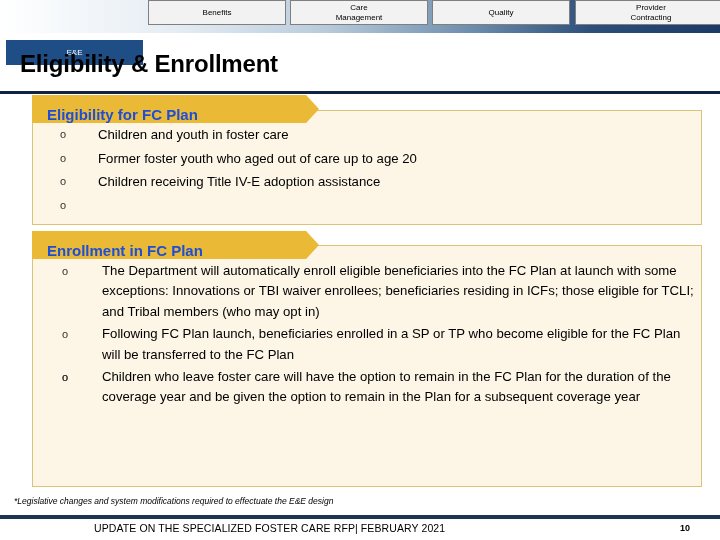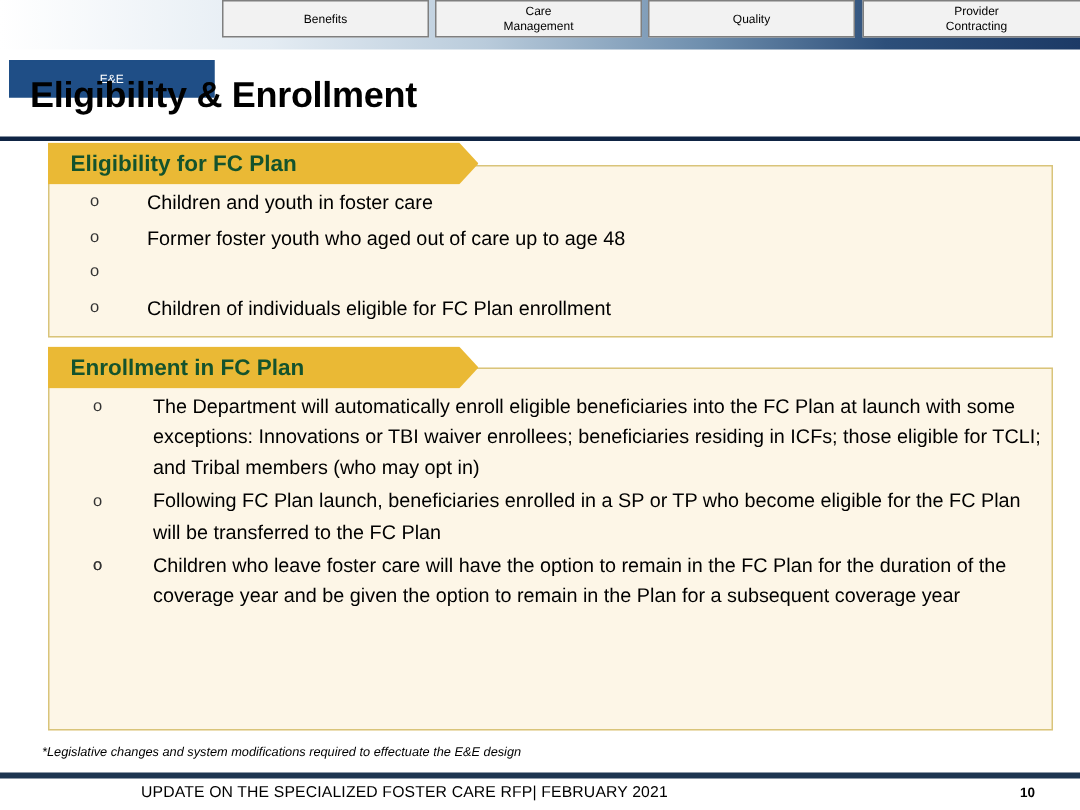--- a/index.html
+++ b/index.html
@@ -38,39 +38,39 @@
       position: absolute; left: 32px; width: 670px;
       background: #fdf6e7; border: 1px solid #d9c47a; box-sizing: border-box;
     }
     .box1 { top: 110px; height: 115px; }
     .box2 { top: 245px; height: 242px; }
 
     .banner {
       position: absolute; left: 32px; height: 28px; width: 287px;
       background: #eab935;
       clip-path: polygon(0 0, 95.5% 0, 100% 50%, 95.5% 100%, 0 100%);
-      color: #14532d; font-weight: bold; font-size: 15px;
-      display: flex; align-items: center; padding-left: 15px; box-sizing: border-box;
+      color: #1d4ed8; font-weight: bold; font-size: 15px;
+      display: flex; align-items: flex-end; padding-left: 15px; box-sizing: border-box;
     }
     .banner1 { top: 95px; }
     .banner2 { top: 231px; }
 
     .bullet-list { position: absolute; margin: 0; padding: 0; list-style: none; }
     .list1 { left: 60px; top: 126px; width: 420px; }
     .list2 { left: 60px; top: 261px; width: 640px; }
     .bullet-list li { position: relative; font-size: 13.2px; color: #000; }
     .list1 li { height: 23.5px; line-height: 17px; padding-left: 38px; }
     .list2 li { line-height: 20.4px; padding-left: 42px; margin-bottom: 2px; }
     .bullet {
       position: absolute; left: 0; top: 0; font-size: 11px; color: #333;
     }
     .list2 .bullet { left: 2px; }
 
     .footnote {
-      position: absolute; left: 28px; top: 496px;
+      position: absolute; left: 14px; top: 496px;
       font-size: 8.5px; font-style: italic; color: #000;
     }
     .footer-rule {
       position: absolute; left: 0; top: 515px; width: 720px; height: 4px; background: #1d3550;
     }
     .footer-text {
       position: absolute; left: 48px; top: 522px; font-size: 10.5px; color: #000; letter-spacing: 0.1px; padding-left: 46px;
     }
     .page-number {
       position: absolute; left: 680px; top: 523px; font-size: 9px; color: #000; font-weight: bold;
@@ -106,28 +106,28 @@
 <div class="banner banner1">
   <span>Eligibility for FC Plan</span>
 </div>
 <ul class="bullet-list list1">
   <li>
     <span class="bullet">o</span>
     <span>Children and youth in foster care</span>
   </li>
   <li>
     <span class="bullet">o</span>
-    <span>Former foster youth who aged out of care up to age 48</span>
+    <span>Former foster youth who aged out of care up to age 20</span>
   </li>
   <li>
     <span class="bullet">o</span>
+    <span>Children receiving Title IV-E adoption assistance</span>
   </li>
   <li>
     <span class="bullet">o</span>
-    <span>Children of individuals eligible for FC Plan enrollment</span>
   </li>
 </ul>
 
 <div class="content-box box2"></div>
 <div class="banner banner2">
   <span>Enrollment in FC Plan</span>
 </div>
 <ul class="bullet-list list2">
   <li>
     <span class="bullet">o</span>

